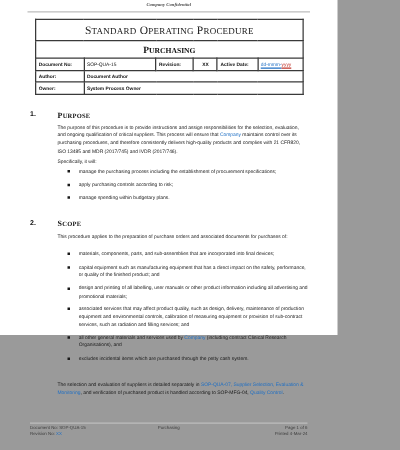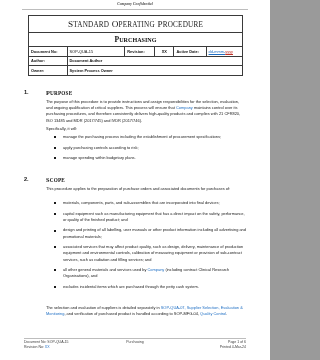--- a/index.html
+++ b/index.html
@@ -9,21 +9,21 @@
   }
   body {
     width: 270px;
     height: 360px;
     overflow: hidden;
     font-family: "Liberation Sans", sans-serif;
   }
   .page {
     position: relative;
     width: 270px;
-    height: 360px;
+    height: 268px;
     background: #ffffff;
     box-sizing: border-box;
     padding: 0;
   }
   .page-inner {
     position: absolute;
     left: 0;
     top: 0;
     width: 270px;
     height: 360px;

